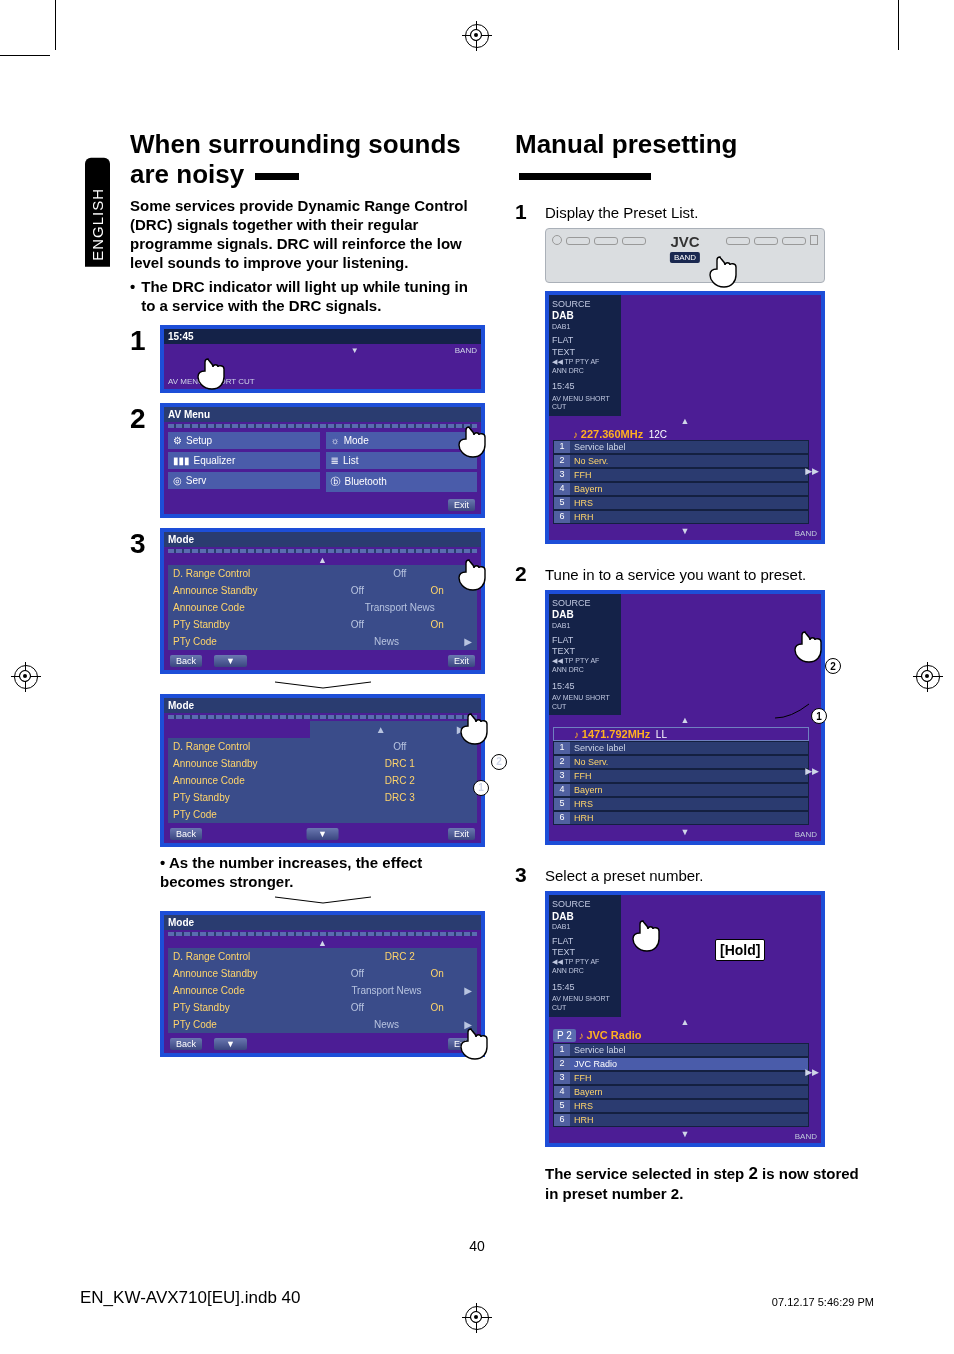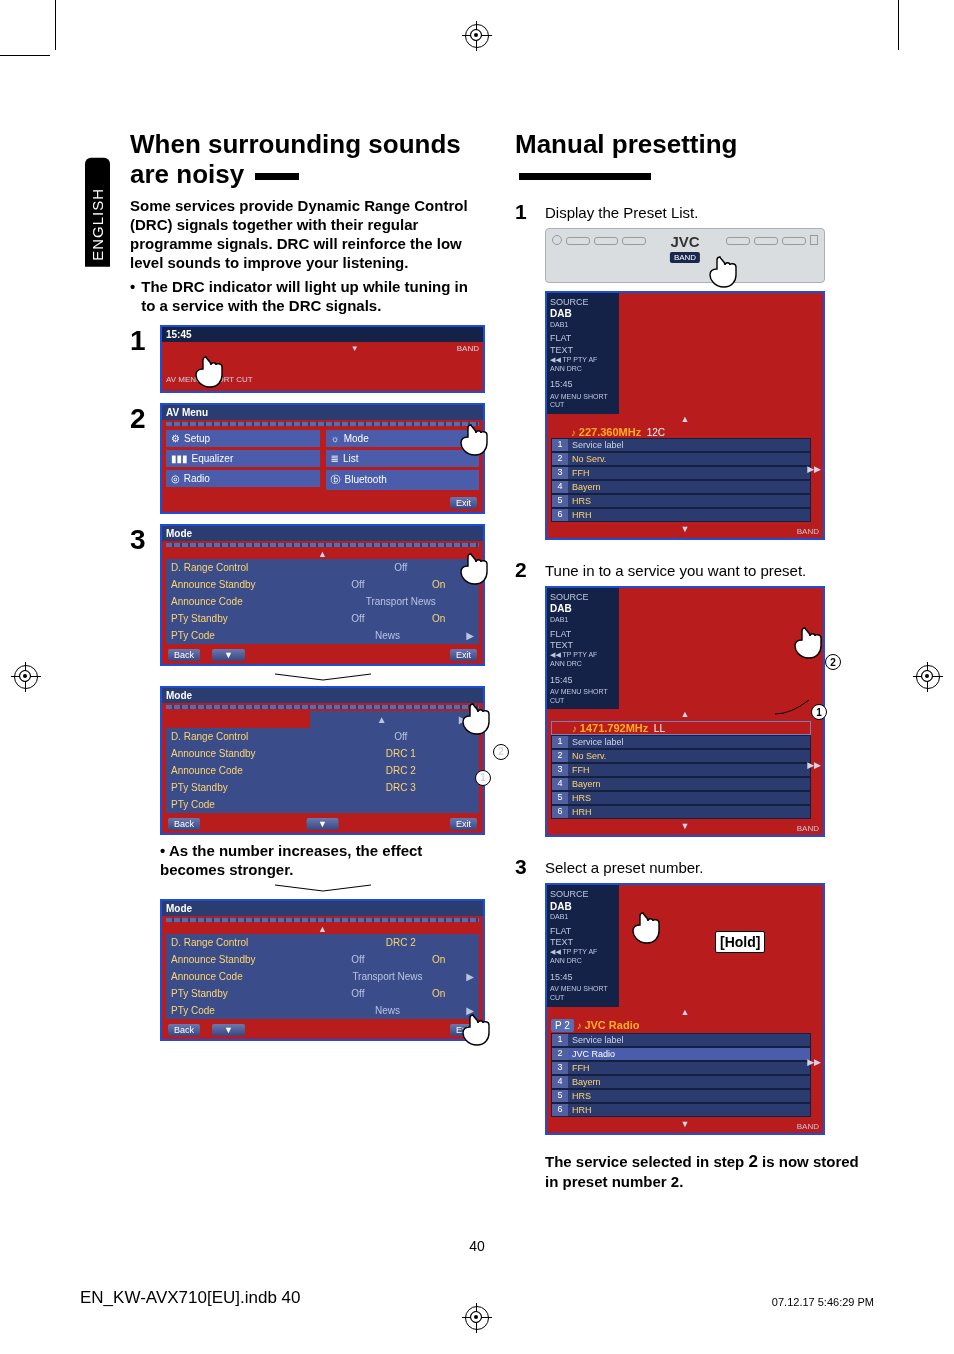--- a/index.html
+++ b/index.html
@@ -63,21 +63,21 @@
   .body .bullet .dot { flex: 0 0 auto; }
 
   .stepnum { font-size: 28px; font-weight: bold; width: 20px; flex: 0 0 20px; }
   .medstep { font-size: 21px; font-weight: bold; width: 20px; flex: 0 0 20px; }
   .steplab { font-size: 15px; font-weight: normal; padding-top: 4px; }
 
   .step { display: flex; gap: 10px; margin-top: 10px; align-items: flex-start; }
   .indent { padding-left: 30px; }
 
   
-  .ui { background: #b91c1c; color: #cfd6e8; font-size: 10px; border: 2px solid #1d4ed8; position: relative; }
+  .ui { background: #4c1d95; color: #cfd6e8; font-size: 10px; border: 4px solid #1d4ed8; position: relative; }
   .ui .tbar { background: #2a3c70; padding: 2px 4px; font-weight: bold; font-size: 10px; color: #fff; }
   .ui .row { display: flex; }
   .ui .cell { flex: 1; padding: 2px 4px; border: 1px solid transparent; }
   .ui .sel { background: #3a4c8a; color: #ffd56b; }
   .ui .opt { background: #3a4c8a; color: #b8c4e0; text-align: center; }
   .ui .hl { color: #fff; background: #4a5caa; }
   .ui .btn { background: linear-gradient(#6a78b0,#3a4680); color: #fff; padding: 1px 6px; border-radius: 2px; font-size: 9px; }
   .ui .back { position: absolute; left: 6px; bottom: 3px; }
   .ui .exit { position: absolute; right: 6px; bottom: 3px; margin-top: 32px; }
   .ui .side  { width: 72px; background: #142248; color: #c0c8e0; font-size: 9px; padding: 4px 3px; line-height: 1.25; }
@@ -206,21 +206,21 @@
             <div class="cell hl" style="display:flex;gap:4px;align-items:center;">
                     <span>⚙</span>
                     <span>Setup</span>
                   </div>
             <div class="cell hl" style="display:flex;gap:4px;align-items:center;margin-top:3px;">
                     <span>▮▮▮</span>
                     <span>Equalizer</span>
                   </div>
             <div class="cell hl" style="display:flex;gap:4px;align-items:center;margin-top:3px;">
                     <span>◎</span>
-                    <span>Radio</span>
+                    <span>Serv</span>
                   </div>
           </div>
           <div style="flex:1;">
             <div class="cell hl" style="display:flex;gap:4px;align-items:center;">
                     <span>☼</span>
                     <span>Mode</span>
                   </div>
             <div class="cell hl" style="display:flex;gap:4px;align-items:center;margin-top:3px;">
                     <span>≣</span>
                     <span>List</span>

